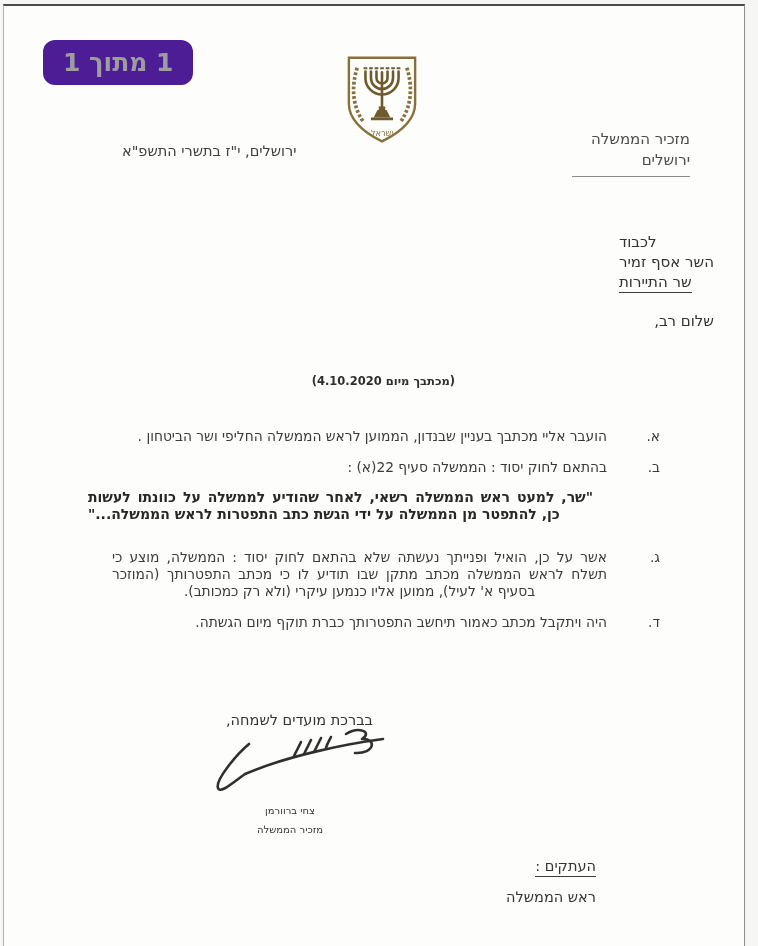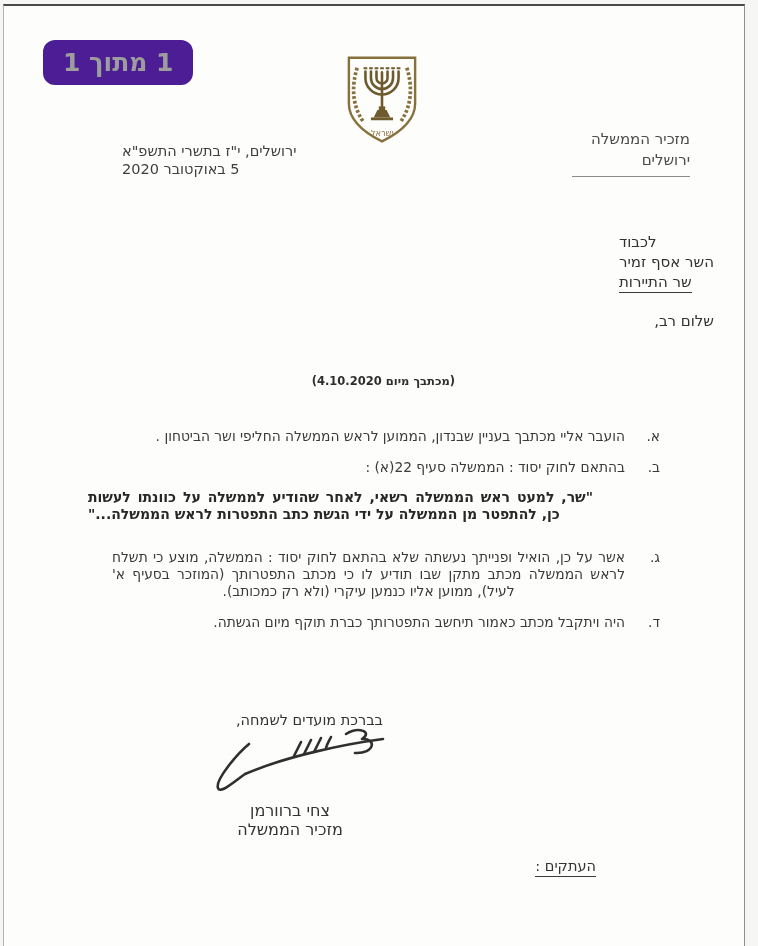--- a/index.html
+++ b/index.html
@@ -36,28 +36,28 @@
   
   .recipient{right:44px;top:232px;direction:rtl;text-align:left;font-size:15px;line-height:20px;color:#323232;}
   .u{border-bottom:1.5px solid #3a3a3a;padding-bottom:1px;}
   .greeting{right:44px;top:312px;direction:rtl;text-align:center;font-size:15px;color:#323232;}
   
   .subject{right:228px;top:364px;direction:rtl;text-align:right;font-size:14.5px;font-weight:bold;color:#2e2e2e;line-height:19px;}
   .subject-ref{font-size:11.5px;padding-right:75px;margin-top:8px;}
   
   .row{right:98px;left:112px;direction:rtl;font-size:13.8px;line-height:16px;color:#3a3a3a;}
   .row .marker{position:absolute;right:0;top:0;width:30px;text-align:right;}
-  .row .txt{margin-right:35px;text-align:right;}
+  .row .txt{margin-right:53px;text-align:right;}
   .row .txt.just{text-align:justify;text-align-last:center;line-height:17px;}
   .quote{right:165px;left:88px;direction:rtl;font-size:14px;font-weight:bold;color:#272727;
          text-align:justify;text-align-last:left;line-height:17px;}
   
-  .closing{left:236px;top:712px;direction:rtl;font-size:14.5px;color:#333;}
+  .closing{left:226px;top:712px;direction:rtl;font-size:14.5px;color:#333;}
   .sig{left:203px;top:724px;width:190px;height:80px;}
-  .signer{left:210px;top:801px;width:160px;text-align:center;direction:rtl;font-size:16px;line-height:19px;color:#333;}
+  .signer{left:210px;top:801px;width:160px;text-align:center;direction:rtl;font-size:10px;line-height:19px;color:#333;}
   
   .copies{right:162px;top:858px;direction:rtl;text-align:right;font-size:14.5px;line-height:17px;color:#333;}
   .copies .label{margin-bottom:12px;display:inline-block;}
   svg{display:block;}
 </style>
 </head>
 <body>
 
 <div class="page"></div>
 
@@ -89,21 +89,20 @@
 </div>
 
 <div class="abs office">
   <div>מזכיר הממשלה</div>
   <div>ירושלים</div>
   <div class="office-underline"></div>
 </div>
 
 <div class="abs dateblock">
   <div>ירושלים, י"ז בתשרי התשפ"א</div>
-  <div>5 באוקטובר 2020</div>
 </div>
 
 <div class="abs recipient">
   <div>לכבוד</div>
   <div>השר אסף זמיר</div>
   <div><span class="u">שר התיירות</span></div>
 </div>
 
 <div class="abs greeting">שלום רב,</div>
 
@@ -148,13 +147,14 @@
   </svg>
 </div>
 
 <div class="abs signer">
   <div>צחי ברוורמן</div>
   <div>מזכיר הממשלה</div>
 </div>
 
 <div class="abs copies">
   <span class="label u">העתקים :</span>
+  <div>ראש הממשלה</div>
 </div>
 
 </body></html>

